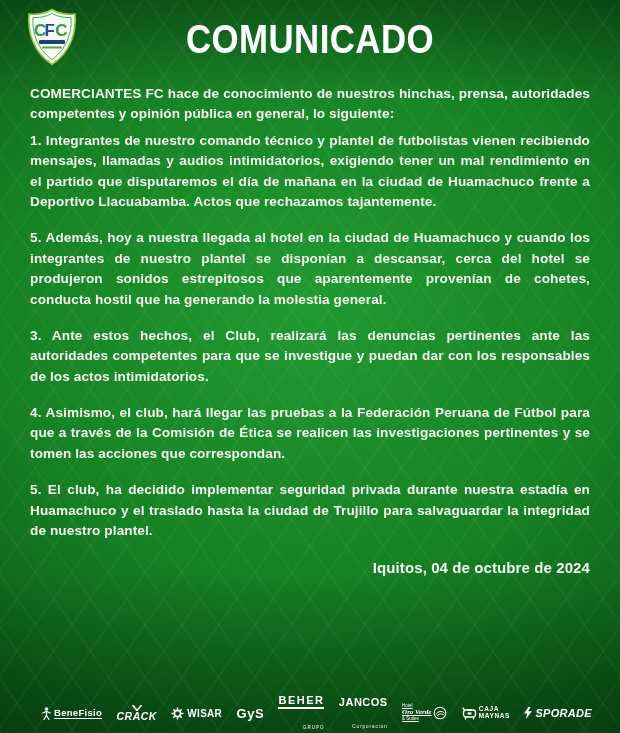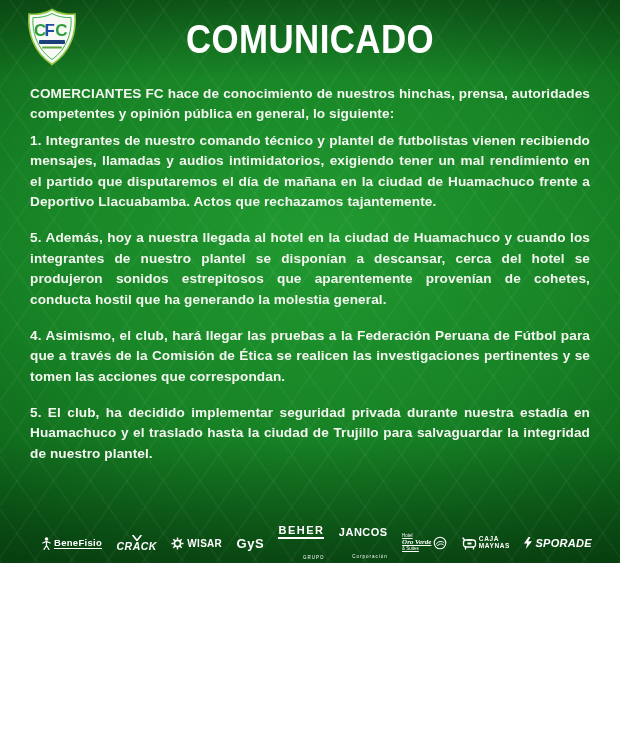--- a/index.html
+++ b/index.html
@@ -2,21 +2,21 @@
 <html><head>
 <meta charset="utf-8">
 <style>
   * { box-sizing: border-box; margin: 0; padding: 0; }
   html,body { width:620px; height:733px; }
   body { font-family: "Liberation Sans", sans-serif; }
 
   .page {
     position: relative;
     width: 620px;
-    height: 563px;
+    height: 733px;
     overflow: hidden;
     color: #f3f6ef;
     background:
       repeating-linear-gradient(55deg,  rgba(255,255,255,0.035) 0 2px, rgba(255,255,255,0) 2px 30px),
       repeating-linear-gradient(-55deg, rgba(255,255,255,0.035) 0 2px, rgba(255,255,255,0) 2px 30px),
       linear-gradient(180deg, rgba(0,0,0,0.30) 0%, rgba(0,0,0,0) 14%, rgba(0,0,0,0) 78%, rgba(0,0,0,0.30) 100%),
       radial-gradient(ellipse 115% 85% at 50% 42%, #219a31 0%, #178225 42%, #0c5f18 72%, #064a10 100%);
   }
 
   header { position: relative; height: 72px; }
@@ -111,22 +111,24 @@
         <rect x="16" y="38.5" width="20" height="2" rx="1" fill="#5aa63c"></rect>
       </svg>
     </div>
     <h1 class="title">COMUNICADO</h1>
   </header>
 
   <main class="content">
     <p class="intro">COMERCIANTES FC hace de conocimiento de nuestros hinchas, prensa, autoridades competentes y opinión pública en general, lo siguiente:</p>
     <p>1. Integrantes de nuestro comando técnico y plantel de futbolistas vienen recibiendo mensajes, llamadas y audios intimidatorios, exigiendo tener un mal rendimiento en el partido que disputaremos el día de mañana en la ciudad de Huamachuco frente a Deportivo Llacuabamba. Actos que rechazamos tajantemente.</p>
     <p>5. Además, hoy a nuestra llegada al hotel en la ciudad de Huamachuco y cuando los integrantes de nuestro plantel se disponían a descansar, cerca del hotel se produjeron sonidos estrepitosos que aparentemente provenían de cohetes, conducta hostil que ha generando la molestia general.</p>
+    <p>3. Ante estos hechos, el Club, realizará las denuncias pertinentes ante las autoridades competentes para que se investigue y puedan dar con los responsables de los actos intimidatorios.</p>
     <p>4. Asimismo, el club, hará llegar las pruebas a la Federación Peruana de Fútbol para que a través de la Comisión de Ética se realicen las investigaciones pertinentes y se tomen las acciones que correspondan.</p>
     <p>5. El club, ha decidido implementar seguridad privada durante nuestra estadía en Huamachuco y el traslado hasta la ciudad de Trujillo para salvaguardar la integridad de nuestro plantel.</p>
+    <p class="dateline">Iquitos, 04 de octubre de 2024</p>
   </main>
 
   <footer class="sponsors">
 
     <div class="sponsor benefisio">
       <span class="sp-icon">
         <svg width="9" height="13" viewBox="0 0 9 13">
           <circle cx="4.5" cy="2" r="1.8" fill="#fff"></circle>
           <path d="M0.8 6 L4.5 4.3 L8.2 6 M4.5 4.3 V8.5 M4.5 8.5 L2 12.5 M4.5 8.5 L7 12.5" stroke="#fff" stroke-width="1.2" fill="none" stroke-linecap="round"></path>
         </svg>

